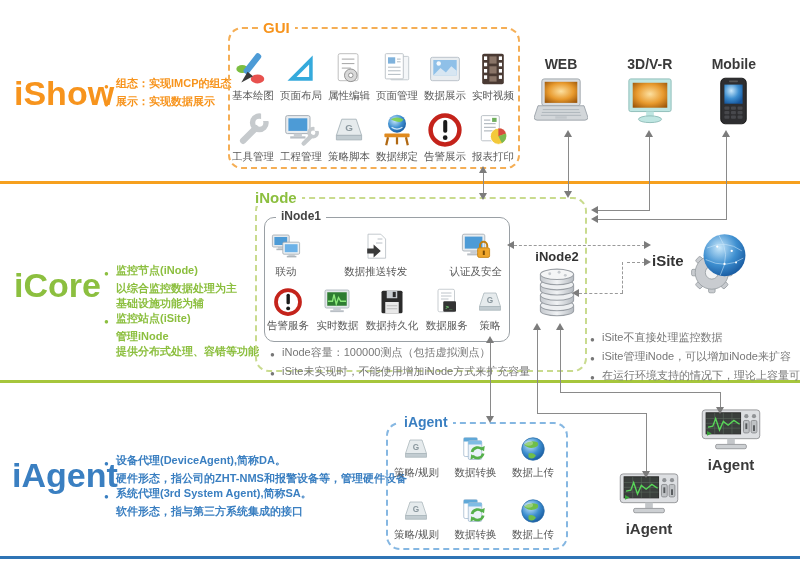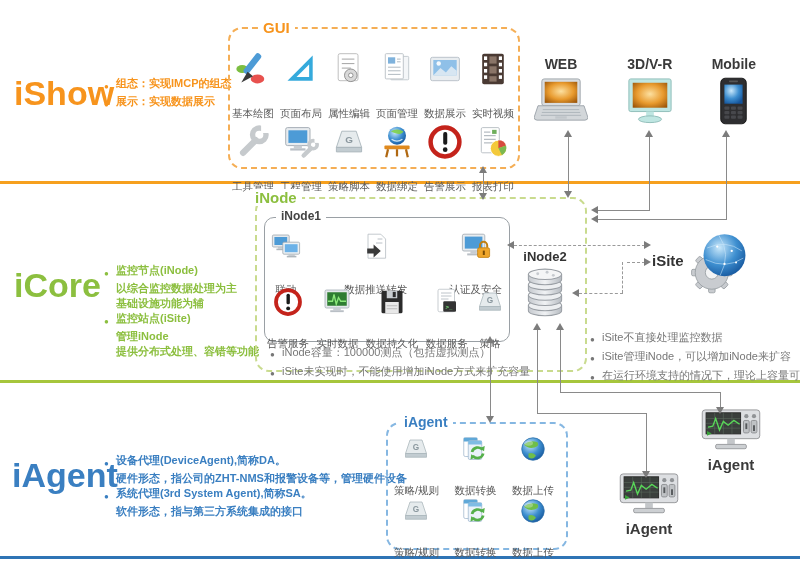--- a/index.html
+++ b/index.html
@@ -11,21 +11,21 @@
   .bline .dot{font-size:8px;margin:3px 4px 0 0;width:8px;flex:0 0 8px;}
   .bline.cont{padding-left:12px;}
   .nlist{position:absolute;font-size:11px;color:#777;line-height:16px;font-weight:normal;}
   .nlist .bline .dot{color:#777;}
   .divider{position:absolute;left:0;width:800px;height:3px;}
   .dash-box{position:absolute;border:2px dashed;border-radius:14px;}
   .solid-box{position:absolute;border:1px solid #9aa0a5;border-radius:10px;background:#fff;}
   .box-label{position:absolute;background:#fff;padding:0 5px;font-weight:bold;font-size:15px;}
   .row{position:absolute;display:flex;justify-content:space-between;}
   .cell{display:flex;flex-direction:column;align-items:center;}
-  .lbl{font-size:10.5px;color:#595959;margin-top:20px;white-space:nowrap;}
+  .lbl{font-size:10.5px;color:#595959;margin-top:2px;white-space:nowrap;}
   .client{display:flex;flex-direction:column;align-items:center;}
   .clabel{font-weight:bold;font-size:14px;color:#3a3a3a;margin-bottom:5px;}
   .device{position:absolute;display:flex;flex-direction:column;align-items:center;}
   .dlabel{font-weight:bold;font-size:15px;color:#3a3a3a;margin-top:2px;}
   .inode2blk{position:absolute;display:flex;flex-direction:column;align-items:center;}
   .n2label{font-weight:bold;font-size:13px;color:#333;margin-bottom:2px;}
   .isiteblk{position:absolute;display:flex;flex-direction:row;align-items:center;}
   .islabel{font-weight:bold;font-size:15px;color:#333;margin-bottom:1px;}
   .vline{position:absolute;width:1px;background:#8a8a8a;}
   .hline{position:absolute;height:1px;background:#8a8a8a;}
@@ -437,21 +437,21 @@
         </svg>
         <div class="lbl">数据展示</div>
       </div>
     <div class="cell">
         <svg width="36" height="36">
           <use href="#s-film"></use>
         </svg>
         <div class="lbl">实时视频</div>
       </div>
   </div>
-  <div class="row" style="left:232px;top:124px;width:282px">
+  <div class="row" style="left:232px;top:112px;width:282px">
     <div class="cell">
         <svg width="36" height="36">
           <use href="#s-wrench"></use>
         </svg>
         <div class="lbl">工具管理</div>
       </div>
     <div class="cell">
         <svg width="36" height="36">
           <use href="#s-pcwrench"></use>
         </svg>
@@ -567,21 +567,21 @@
     <div class="bline">
         <span class="dot">●</span>
         <span>iNode容量：100000测点（包括虚拟测点）</span>
       </div>
     <div class="bline">
         <span class="dot">●</span>
         <span>iSite未实现时，不能使用增加iNode方式来扩充容量</span>
       </div>
   </div>
 
-  <div class="inode2blk" style="left:516px;top:249px;width:58px">
+  <div class="inode2blk" style="left:528px;top:249px;width:58px">
     <div class="n2label">iNode2</div>
     <svg width="46" height="54">
         <use href="#s-db"></use>
       </svg>
   </div>
 
   <div class="isiteblk" style="left:652px;top:212px;width:104px">
     <div class="islabel">iSite</div>
     <svg width="98" height="98">
         <use href="#s-sitegear"></use>

